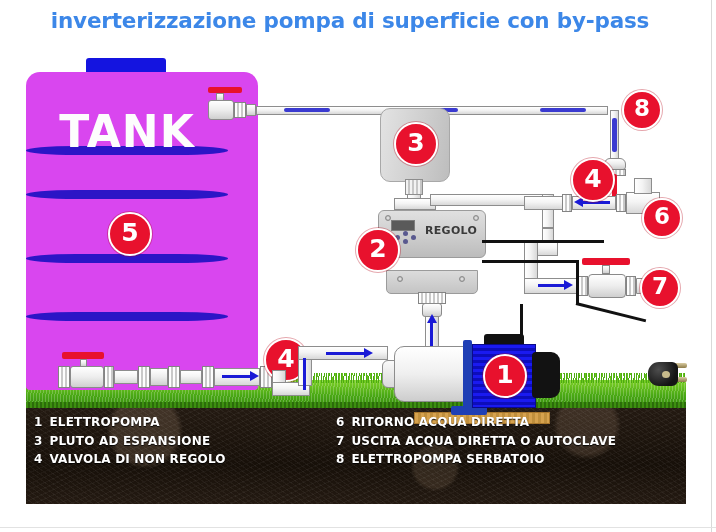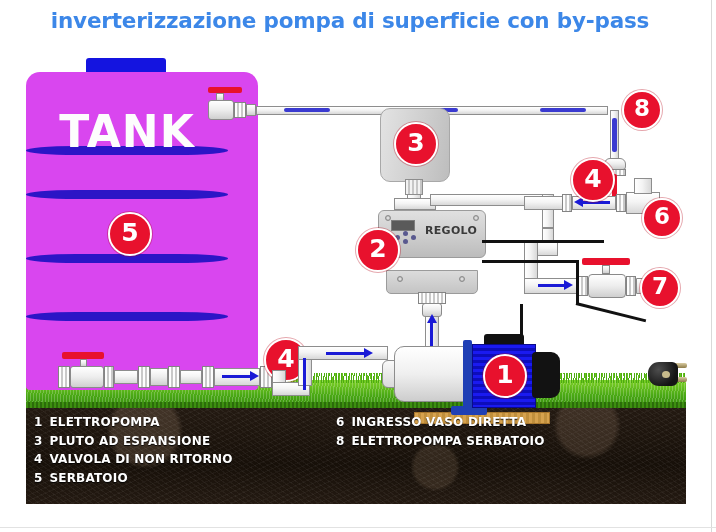--- a/index.html
+++ b/index.html
@@ -276,22 +276,22 @@
     <div id="plug">
       <div class="plug-pin" style="left:28px;top:5px"></div>
       <div class="plug-pin" style="left:28px;top:19px"></div>
       <div id="plug-body"></div>
       <div id="plug-hole"></div>
     </div>
 
     <div class="legend" id="legend-left">
       <div><span class="num">1</span> <span>ELETTROPOMPA</span></div>
       <div><span class="num">3</span> <span>PLUTO AD ESPANSIONE</span></div>
-      <div><span class="num">4</span> <span>VALVOLA DI NON RITORNO</span></div>
-      <div><span class="num">5</span> <span>SERBATOIO</span></div>
+      <div><span class="num">4</span> <span>VALVOLA DI NON REGOLO</span></div>
     </div>
     <div class="legend" id="legend-right">
-      <div><span class="num">6</span> <span>INGRESSO VASO DIRETTA</span></div>
+      <div><span class="num">6</span> <span>RITORNO ACQUA DIRETTA</span></div>
+      <div><span class="num">7</span> <span>USCITA ACQUA DIRETTA O AUTOCLAVE</span></div>
       <div><span class="num">8</span> <span>ELETTROPOMPA SERBATOIO</span></div>
     </div>
 
   </div>
 </div>
 
 </body></html>

